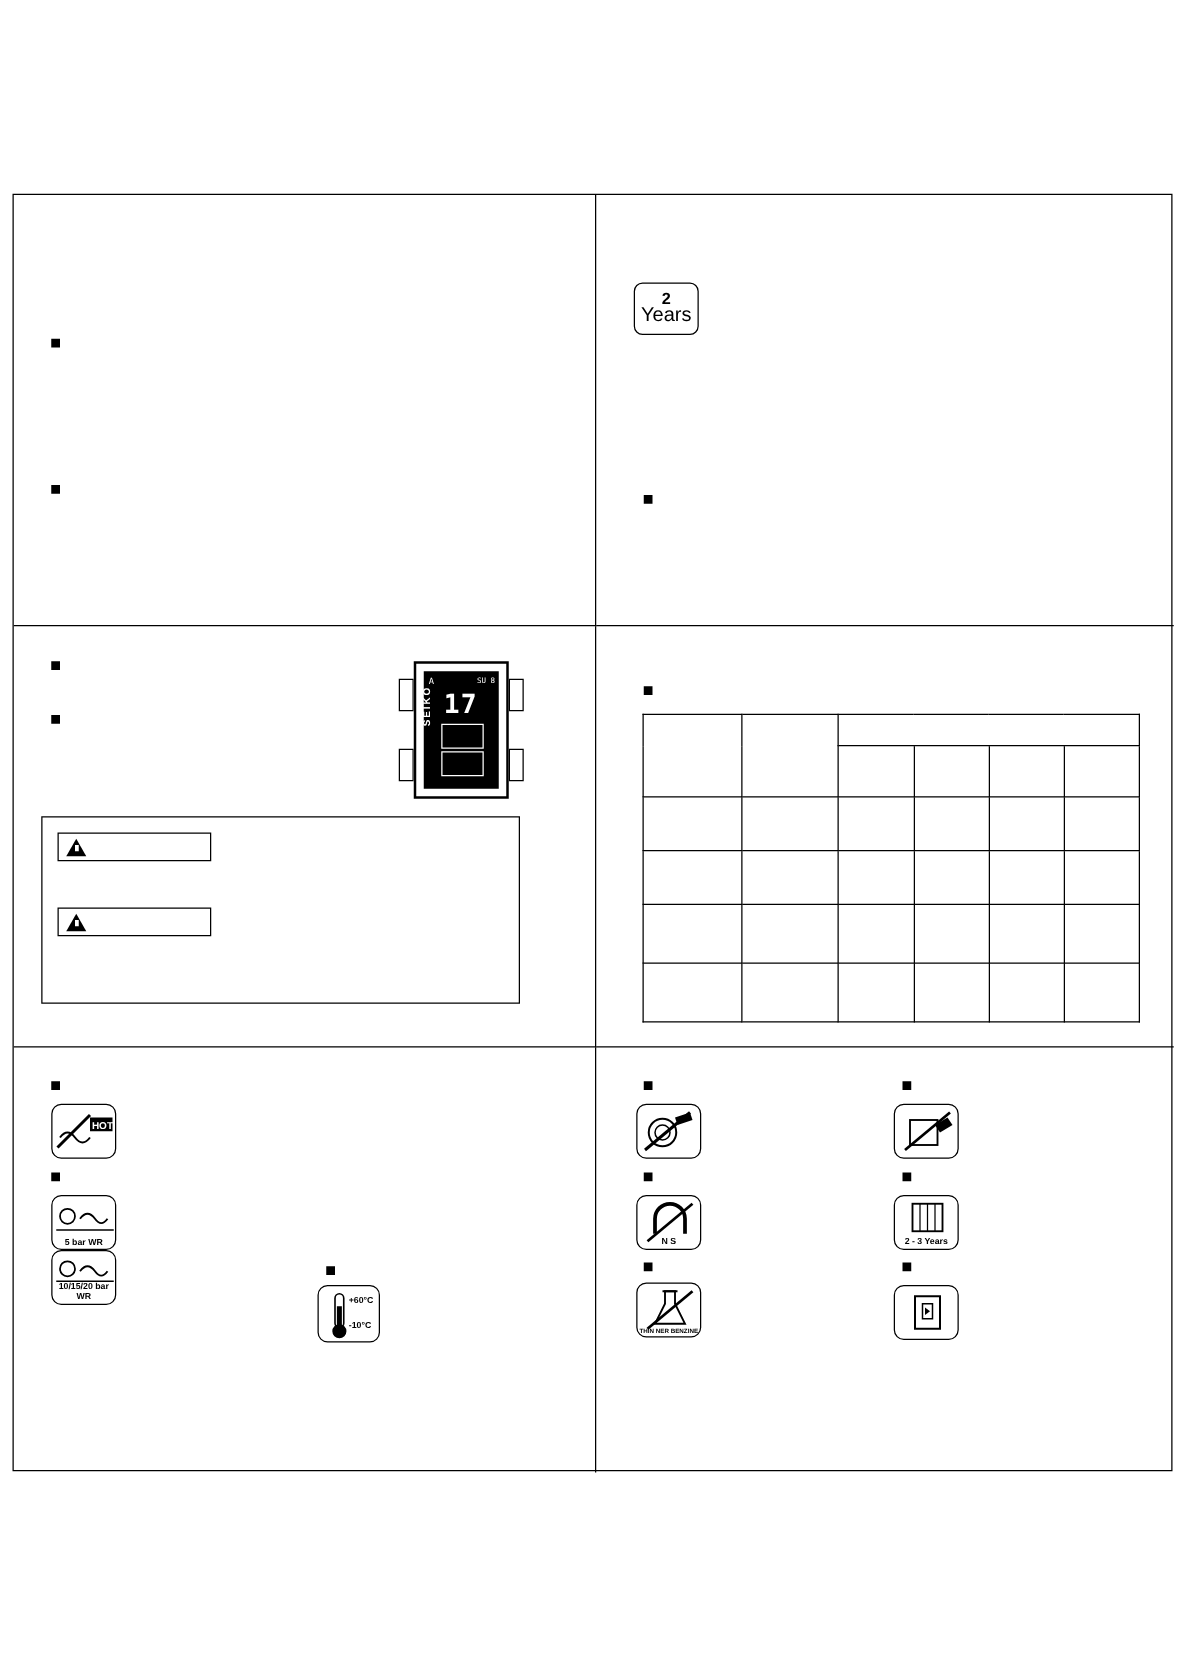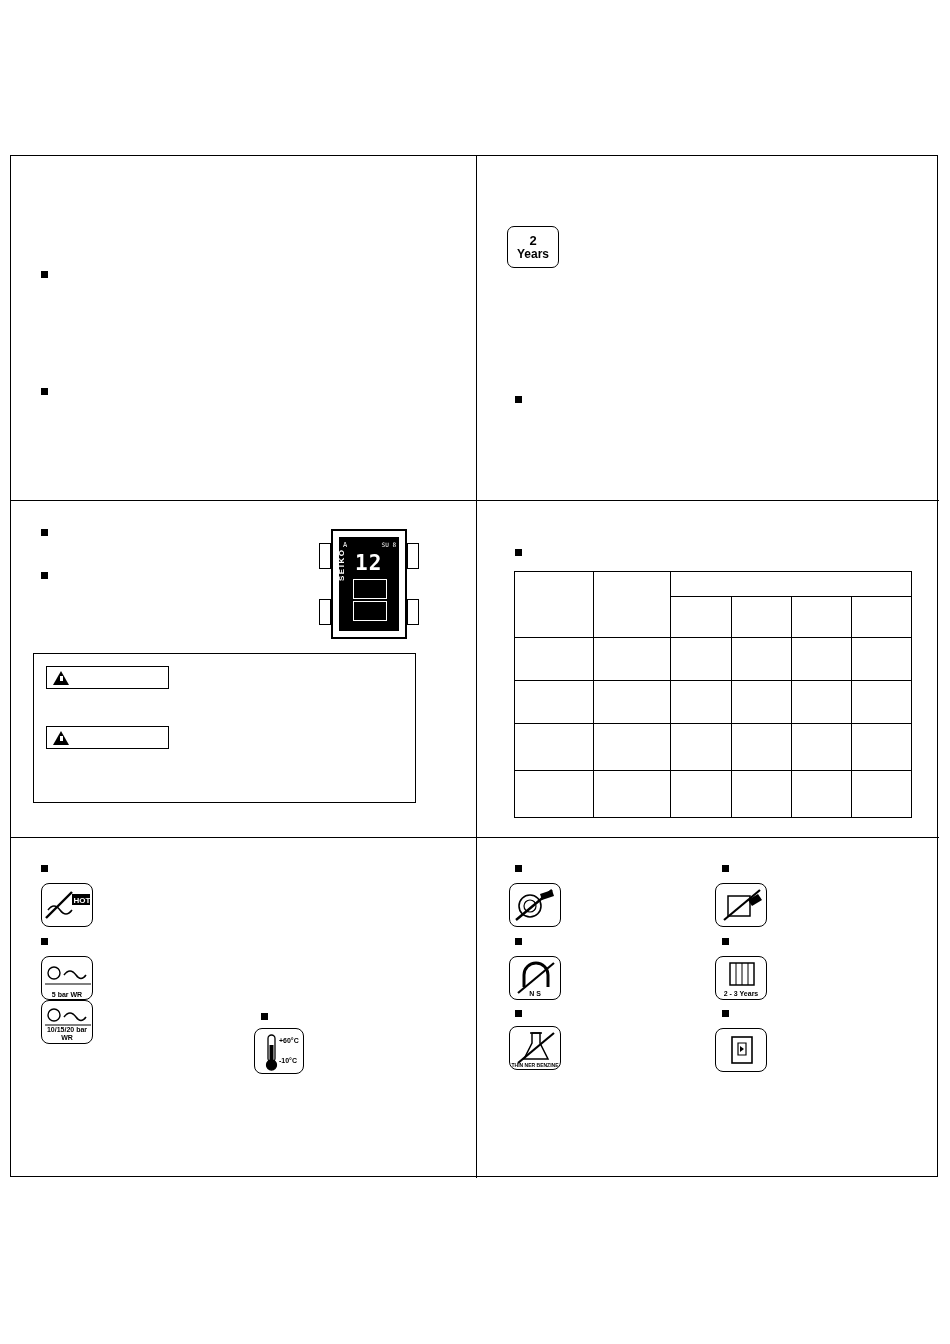--- a/index.html
+++ b/index.html
@@ -108,42 +108,42 @@
   <div class="grid">
 
     <div class="cell">
       <div class="bullet" style="left:30px; top:115px;"></div>
       <div class="bullet" style="left:30px; top:232px;"></div>
     </div>
 
     <div class="cell col2">
       <div style="position:absolute; left:30px; top:70px; width:52px; height:42px; border:1.6px solid #000; border-radius:7px; box-sizing:border-box; display:flex; flex-direction:column; align-items:center; justify-content:center; line-height:1.05;">
         <span style="font-size:13px; font-weight:bold;">2</span>
-        <span style="font-size:12px; font-weight:bold;">Years</span>
+        <span style="font-size:16px; font-weight:normal;">Years</span>
       </div>
       <div class="bullet" style="left:38px; top:240px;"></div>
     </div>
 
     <div class="cell">
       <div class="bullet" style="left:30px; top:28px;"></div>
       <div class="bullet" style="left:30px; top:71px;"></div>
 
       <div style="position:absolute; left:308px; top:28px; width:100px; height:110px;">
 
         <div style="position:absolute; left:0px; top:14px; width:12px; height:26px; border:1.6px solid #000; box-sizing:border-box;"></div>
         <div style="position:absolute; left:0px; top:70px; width:12px; height:26px; border:1.6px solid #000; box-sizing:border-box;"></div>
         <div style="position:absolute; right:0px; top:14px; width:12px; height:26px; border:1.6px solid #000; box-sizing:border-box;"></div>
         <div style="position:absolute; right:0px; top:70px; width:12px; height:26px; border:1.6px solid #000; box-sizing:border-box;"></div>
 
         <div style="position:absolute; left:12px; top:0px; width:76px; height:110px; border:2px solid #000; box-sizing:border-box; background:#fff;"></div>
 
         <div style="position:absolute; left:20px; top:8px; width:60px; height:94px; background:#000;">
           <div style="position:absolute; left:4px; top:4px; color:#fff; font-size:7px; font-family:'DejaVu Sans Mono', monospace;">A</div>
           <div style="position:absolute; right:3px; top:4px; color:#fff; font-size:6px; font-family:'DejaVu Sans Mono', monospace;">SU 8</div>
-          <div style="position:absolute; left:16px; top:14px; color:#fff; font-size:21px; font-weight:bold; font-family:'DejaVu Sans Mono', monospace; letter-spacing:1px;">12</div>
+          <div style="position:absolute; left:16px; top:14px; color:#fff; font-size:21px; font-weight:bold; font-family:'DejaVu Sans Mono', monospace; letter-spacing:1px;">17</div>
           <div style="position:absolute; left:14px; top:42px; width:32px; height:18px; border:1.5px solid #fff;"></div>
           <div style="position:absolute; left:14px; top:64px; width:32px; height:18px; border:1.5px solid #fff;"></div>
           <div style="position:absolute; left:-2px; top:44px; transform:rotate(-90deg); transform-origin:left top; color:#fff; font-size:8px; font-weight:bold; letter-spacing:1.5px;">SEIKO</div>
         </div>
       </div>
 
       <div style="position:absolute; left:22px; top:152px; width:383px; height:150px; border:1.2px solid #000; box-sizing:border-box;">
         <div class="caution-head" style="left:12px; top:12px;">
           <div class="warn-tri"></div>
         </div>

